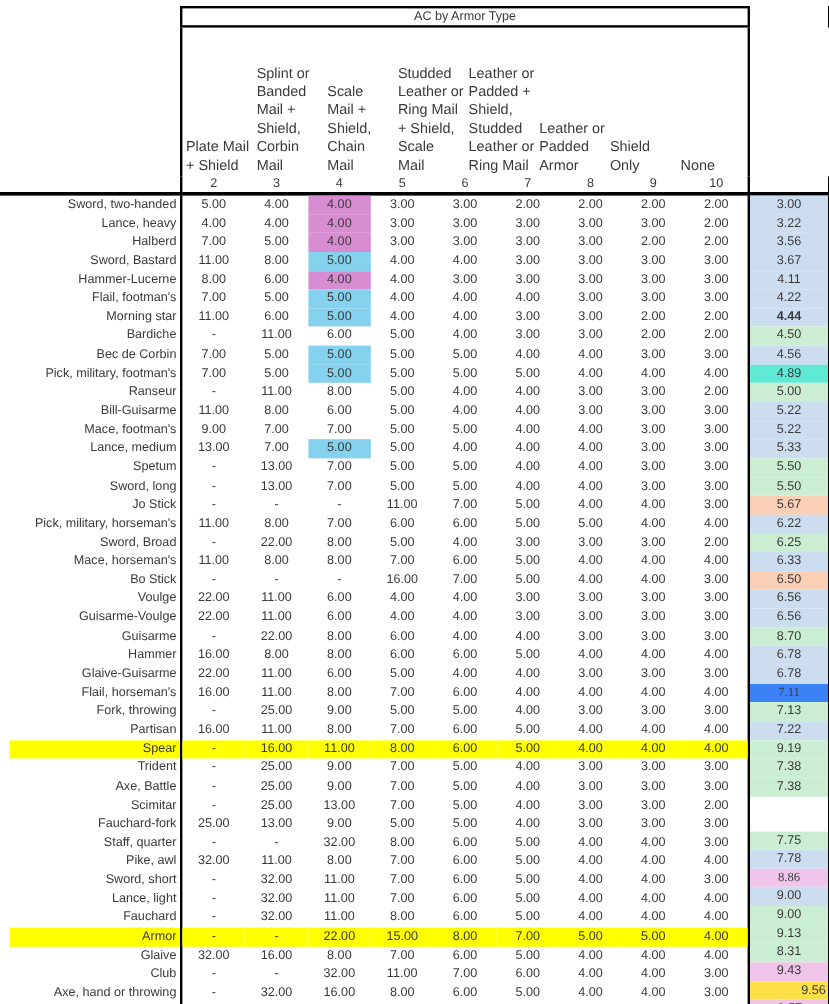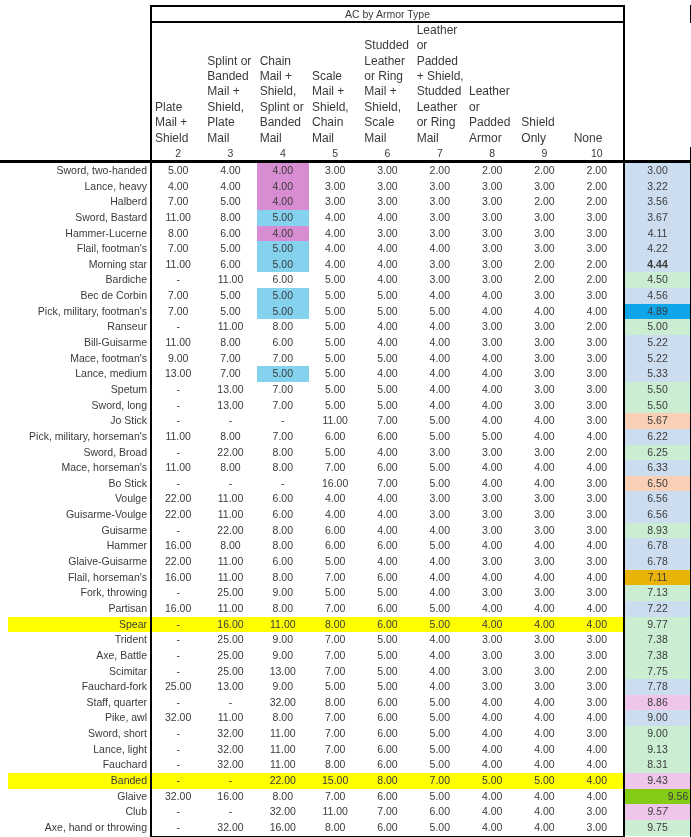--- a/index.html
+++ b/index.html
@@ -73,22 +73,21 @@
   <div class="row title-row">
     <div class="spacer-label"></div>
     <div class="title-box">AC by Armor Type</div>
     <div class="avg-seg"></div>
   </div>
 
   <div class="row header-row">
     <div class="spacer-label"></div>
     <div class="main-seg">
         <div class="header-cell">Plate Mail + Shield</div>
-        <div class="header-cell">Splint or Banded Mail + Shield, Plate Mail</div>
-        <div class="header-cell">Chain Mail + Shield, Splint or Banded Mail</div>
+        <div class="header-cell">Splint or Banded Mail + Shield, Corbin Mail</div>
         <div class="header-cell">Scale Mail + Shield, Chain Mail</div>
         <div class="header-cell">Studded Leather or Ring Mail + Shield, Scale Mail</div>
         <div class="header-cell">Leather or Padded + Shield, Studded Leather or Ring Mail</div>
         <div class="header-cell">Leather or Padded Armor</div>
         <div class="header-cell">Shield Only</div>
         <div class="header-cell">None</div>
       </div>
   </div>
 
   <div class="row ac-row">
@@ -141,21 +140,21 @@
         <div class="weapon-label" style="background: rgb(255, 255, 0);">Spear</div>
         <div class="weapon-label">Trident</div>
         <div class="weapon-label">Axe, Battle</div>
         <div class="weapon-label">Scimitar</div>
         <div class="weapon-label">Fauchard-fork</div>
         <div class="weapon-label">Staff, quarter</div>
         <div class="weapon-label">Pike, awl</div>
         <div class="weapon-label">Sword, short</div>
         <div class="weapon-label">Lance, light</div>
         <div class="weapon-label">Fauchard</div>
-        <div class="weapon-label" style="background: rgb(255, 255, 0);">Banded</div>
+        <div class="weapon-label" style="background: rgb(255, 255, 0);">Armor</div>
         <div class="weapon-label">Glaive</div>
         <div class="weapon-label">Club</div>
         <div class="weapon-label">Axe, hand or throwing</div>
       </div>
     <div class="body-main main-seg">
         <div class="vrow">
           <div class="vcell">5.00</div>
           <div class="vcell">4.00</div>
           <div class="vcell" style="background: rgb(216, 141, 211);">4.00</div>
           <div class="vcell">3.00</div>
@@ -631,50 +630,50 @@
     <div class="avg-col">
         <div class="avg-cell" style="background: rgb(205, 221, 240);">3.00</div>
         <div class="avg-cell" style="background: rgb(205, 221, 240);">3.22</div>
         <div class="avg-cell" style="background: rgb(205, 221, 240);">3.56</div>
         <div class="avg-cell" style="background: rgb(205, 221, 240);">3.67</div>
         <div class="avg-cell" style="background: rgb(205, 221, 240);">4.11</div>
         <div class="avg-cell" style="background: rgb(205, 221, 240);">4.22</div>
         <div class="avg-cell" style="background: rgb(205, 221, 240); font-weight: bold;">4.44</div>
         <div class="avg-cell" style="background: rgb(203, 238, 211);">4.50</div>
         <div class="avg-cell" style="background: rgb(205, 221, 240);">4.56</div>
-        <div class="avg-cell" style="background: #0ea5e9;">4.89</div>
+        <div class="avg-cell" style="background: #5eead4;">4.89</div>
         <div class="avg-cell" style="background: rgb(203, 238, 211);">5.00</div>
         <div class="avg-cell" style="background: rgb(205, 221, 240);">5.22</div>
         <div class="avg-cell" style="background: rgb(205, 221, 240);">5.22</div>
         <div class="avg-cell" style="background: rgb(205, 221, 240);">5.33</div>
         <div class="avg-cell" style="background: rgb(203, 238, 211);">5.50</div>
         <div class="avg-cell" style="background: rgb(203, 238, 211);">5.50</div>
         <div class="avg-cell" style="background: rgb(249, 207, 181);">5.67</div>
         <div class="avg-cell" style="background: rgb(205, 221, 240);">6.22</div>
         <div class="avg-cell" style="background: rgb(203, 238, 211);">6.25</div>
         <div class="avg-cell" style="background: rgb(205, 221, 240);">6.33</div>
         <div class="avg-cell" style="background: rgb(249, 207, 181);">6.50</div>
         <div class="avg-cell" style="background: rgb(205, 221, 240);">6.56</div>
         <div class="avg-cell" style="background: rgb(205, 221, 240);">6.56</div>
-        <div class="avg-cell" style="background: rgb(203, 238, 211);">8.93</div>
+        <div class="avg-cell" style="background: rgb(203, 238, 211);">8.70</div>
         <div class="avg-cell" style="background: rgb(205, 221, 240);">6.78</div>
         <div class="avg-cell" style="background: rgb(205, 221, 240);">6.78</div>
-        <div class="avg-cell" style="background: #eab308;">7.11</div>
+        <div class="avg-cell" style="background: #3b82f6; font-family: Liberation Serif, serif;">7.11</div>
         <div class="avg-cell" style="background: rgb(203, 238, 211);">7.13</div>
         <div class="avg-cell" style="background: rgb(205, 221, 240);">7.22</div>
-        <div class="avg-cell" style="background: rgb(203, 238, 211);">9.77</div>
+        <div class="avg-cell" style="background: rgb(203, 238, 211);">9.19</div>
         <div class="avg-cell" style="background: rgb(203, 238, 211);">7.38</div>
         <div class="avg-cell" style="background: rgb(203, 238, 211);">7.38</div>
-        <div class="avg-cell" style="background: rgb(203, 238, 211);">7.75</div>
+        <div class="avg-cell" style="background: rgb(203, 238, 211); margin-top: 29px;">7.75</div>
         <div class="avg-cell" style="background: rgb(205, 221, 240);">7.78</div>
-        <div class="avg-cell" style="background: rgb(240, 197, 234);">8.86</div>
+        <div class="avg-cell" style="background: rgb(240, 197, 234); font-family: Liberation Serif, serif;">8.86</div>
         <div class="avg-cell" style="background: rgb(205, 221, 240);">9.00</div>
         <div class="avg-cell" style="background: rgb(203, 238, 211);">9.00</div>
         <div class="avg-cell" style="background: rgb(203, 238, 211);">9.13</div>
         <div class="avg-cell" style="background: rgb(203, 238, 211);">8.31</div>
         <div class="avg-cell" style="background: rgb(240, 197, 234);">9.43</div>
-        <div class="avg-cell" style="background: #84cc16; padding-left: 41px;">9.56</div>
+        <div class="avg-cell" style="background: #fde047; padding-left: 41px;">9.56</div>
         <div class="avg-cell" style="background: rgb(240, 197, 234); font-style: italic;">9.57</div>
         <div class="avg-cell" style="background: rgb(203, 238, 211);">9.75</div>
       </div>
   </div>
 
 </div>
 
 </body></html>

